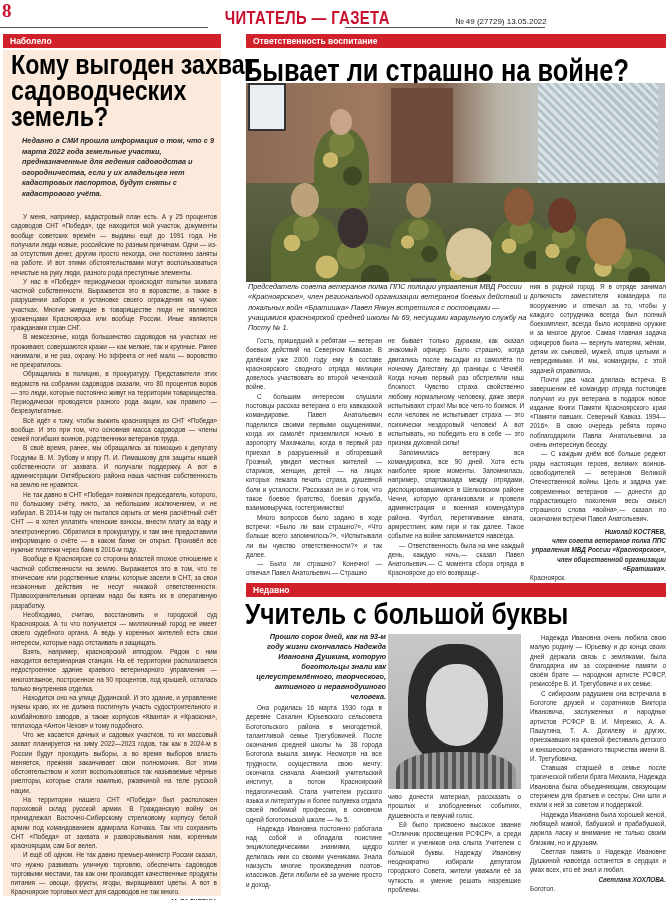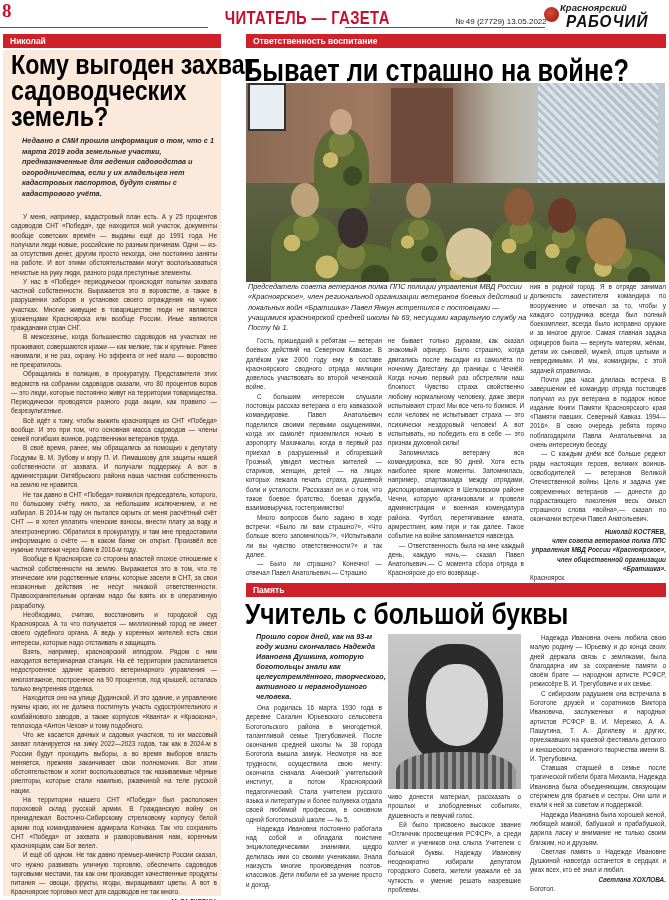--- a/index.html
+++ b/index.html
@@ -43,56 +43,51 @@
   .photo-caption { position: absolute; left: 248px; top: 282px; width: 280px; font-style: italic; font-weight: normal; font-size: 7.3px; line-height: 10.3px; color: #222; }
   .a2-col { position: absolute; font-size: 6.4px; line-height: 9.3px; color: #2a2a2a; text-align: justify; }
   .a2-col p { text-indent: 11px; }
   .a2-c1 { left: 246px; top: 336px; width: 136px; }
   .a2-c2 { left: 388px; top: 336px; width: 136px; }
   .a2-c3 { left: 530px; top: 282px; width: 136px; }
   .sig-block { text-align: right; font-style: italic; font-weight: bold; text-indent: 0 !important; }
 
   
   .a3-title { position: absolute; left: 245px; top: 598px; width: 420px; font-weight: bold; font-size: 30px; line-height: 32px; color: #000; transform: scaleX(0.82); transform-origin: left; white-space: nowrap; }
-  .a3-lead { position: absolute; left: 256px; top: 632px; width: 130px; font-style: italic; font-weight: bold; font-size: 7.3px; line-height: 10px; color: #222; }
+  .a3-lead { position: absolute; left: 256px; top: 632px; width: 130px; font-style: italic; font-weight: bold; font-size: 7.3px; line-height: 10px; color: #222; text-align: right; }
   .photo2 { position: absolute; left: 388px; top: 634px; width: 133px; height: 155px; background: linear-gradient(180deg, #c8c8c8 0%, #b0b0b0 100%); overflow: hidden; }
   .photo2 .hair { position: absolute; left: 20px; top: 10px; width: 95px; height: 120px; border-radius: 45% 45% 40% 40%; background: #2b2b2b; }
   .photo2 .face { position: absolute; left: 38px; top: 30px; width: 62px; height: 82px; border-radius: 45% 45% 48% 48%; background: #d6d6d6; }
   .photo2 .shirt { position: absolute; left: 8px; top: 118px; width: 120px; height: 50px; border-radius: 40% 40% 0 0; background: repeating-linear-gradient(90deg, #555 0 4px, #999 4px 8px); }
   .a3-col { position: absolute; font-size: 6.4px; line-height: 9.3px; color: #2a2a2a; text-align: justify; }
   .a3-col p { text-indent: 11px; }
   .a3-c1 { left: 246px; top: 703px; width: 136px; }
   .a3-c2 { left: 388px; top: 792px; width: 133px; }
   .a3-c3 { left: 530px; top: 633px; width: 136px; }
 </style>
 </head>
 <body>
 
 <div class="masthead">
   <div class="page-num">8</div>
   <div class="mast-line l"></div>
   <div class="section-title">ЧИТАТЕЛЬ — ГАЗЕТА</div>
   <div class="mast-line r"></div>
   <div class="issue">№ 49 (27729) 13.05.2022</div>
-  <div class="logo">
-    <div class="logo-emblem"></div>
-    <div class="logo-top">Красноярский</div>
-    <div class="logo-bottom">РАБОЧИЙ</div>
-  </div>
 </div>
 
-<div class="rubric" style="left:3px; top:34px; width:218px;">Николай</div>
+<div class="rubric" style="left:3px; top:34px; width:218px;">Наболело</div>
 
 <div class="left-col">
   <div class="left-title">
     <div>Кому выгоден захват</div>
     <div>садоводческих</div>
     <div>земель?</div>
   </div>
-  <div class="left-lead">Недавно в СМИ прошла информация о том, что с 1 марта 2019 года земельные участки, предназначенные для ведения садоводства и огородничества, если у их владельцев нет кадастровых паспортов, будут сняты с кадастрового учёта.</div>
+  <div class="left-lead">Недавно в СМИ прошла информация о том, что с 9 марта 2022 года земельные участки, предназначенные для ведения садоводства и огородничества, если у их владельцев нет кадастровых паспортов, будут сняты с кадастрового учёта.</div>
   <div class="left-body">
     <p>У меня, например, кадастровый план есть. А у 25 процентов садоводов СНТ «Победа», где находится мой участок, документы вообще советских времён — выданы ещё до 1991 года. Не получали люди новые, российские по разным причинам. Одни — из-за отсутствия денег, другим просто некогда, они постоянно заняты на работе. И вот этими обстоятельствами могут воспользоваться нечистые на руку люди, разного рода преступные элементы.</p>
     <p>У нас в «Победе» периодически происходят попытки захвата частной собственности. Выражается это в воровстве, а также в разрушении заборов и установке своего ограждения на чужих участках. Многие живущие в товариществе люди не являются уроженцами Красноярска или вообще России. Иные являются гражданами стран СНГ.</p>
     <p>В межсезонье, когда большинство садоводов на участках не проживают, совершаются кражи — как мелкие, так и крупные. Ранее нанимали, и не раз, охрану. Но эффекта от неё мало — воровство не прекратилось.</p>
     <p>Обращались в полицию, в прокуратуру. Представители этих ведомств на собрании садоводов сказали, что 80 процентов воров — это люди, которые постоянно живут на территории товарищества. Периодически проводятся разного рода акции, как правило — безрезультатные.</p>
     <p>Всё идёт к тому, чтобы выжить красноярцев из СНТ «Победа» вообще. И это при том, что основная масса садоводов — члены семей погибших воинов, родственники ветеранов труда.</p>
     <p>В своё время, ранее, мы обращались за помощью к депутату Госдумы В. М. Зубову и мэру П. И. Пимашкову для защиты нашей собственности от захвата. И получали поддержку. А вот в администрации Октябрьского района наша частная собственность на землю не нравится.</p>
     <p>Не так давно в СНТ «Победа» появился председатель, которого, по большому счёту, никто, за небольшим исключением, и не избирал. В 2014-м году он пытался скрыть от меня расчётный счёт СНТ — я хотел уплатить членские взносы, внести плату за воду и электроэнергию. Обратился в прокуратуру, и там мне предоставили информацию о счёте — в каком банке он открыт. Произвёл все нужные платежи через банк в 2016-м году.</p>
     <p>Вообще в Красноярске со стороны властей плохое отношение к частной собственности на землю. Выражается это в том, что те этнические или родственные кланы, которые засели в СНТ, за свои незаконные действия не несут никакой ответственности. Правоохранительным органам надо бы взять их в оперативную разработку.</p>
     <p>Необходимо, считаю, восстановить и городской суд Красноярска. А то что получается — миллионный город не имеет своего судебного органа. А ведь у коренных жителей есть свои интересы, которые надо отстаивать и защищать.</p>
@@ -150,21 +145,21 @@
 </div>
 <div class="a2-col a2-c3">
   <p style="text-indent:0">ния в родной город. Я в отряде занимал должность заместителя командира по вооружению и отвечал за то, чтобы у каждого сотрудника всегда был полный боекомплект, всегда было исправно оружие и за многое другое. Самая главная задача офицеров была — вернуть матерям, жёнам, детям их сыновей, мужей, отцов целыми и невредимыми. И мы, командиры, с этой задачей справились.</p>
   <p>Почти два часа длилась встреча. В завершении её командир отряда постовцев получил из рук ветерана в подарок новое издание Книги Памяти Красноярского края «Памяти павших. Северный Кавказ. 1994—2016». В свою очередь ребята горячо поблагодарили Павла Анатольевича за очень интересную беседу.</p>
   <p>— С каждым днём всё больше редеют ряды настоящих героев, великих воинов-освободителей — ветеранов Великой Отечественной войны. Цель и задача уже современных ветеранов — донести до подрастающего поколения весь смысл страшного слова «война»,— сказал по окончании встречи Павел Анатольевич.</p>
   <p class="sig-block" style="margin-top:3px;">Николай КОСТЯЕВ,</p>
   <p class="sig-block">член совета ветеранов полка ППС управления МВД России «Красноярское», член общественной организации «Братишка».</p>
   <p style="text-indent:0">Красноярск.</p>
 </div>
 
-<div class="rubric" style="left:246px; top:583px; width:420px;">Память</div>
+<div class="rubric" style="left:246px; top:583px; width:420px;">Недавно</div>
 <div class="a3-title">Учитель с большой буквы</div>
 <div class="a3-lead">Прошло сорок дней, как на 93-м году жизни скончалась Надежда Ивановна Душкина, которую боготольцы знали как целеустремлённого, творческого, активного и неравнодушного человека.</div>
 
 <div class="photo2">
   <div class="hair"></div>
   <div class="face"></div>
   <div class="shirt"></div>
 </div>
 
 <div class="a3-col a3-c1">

